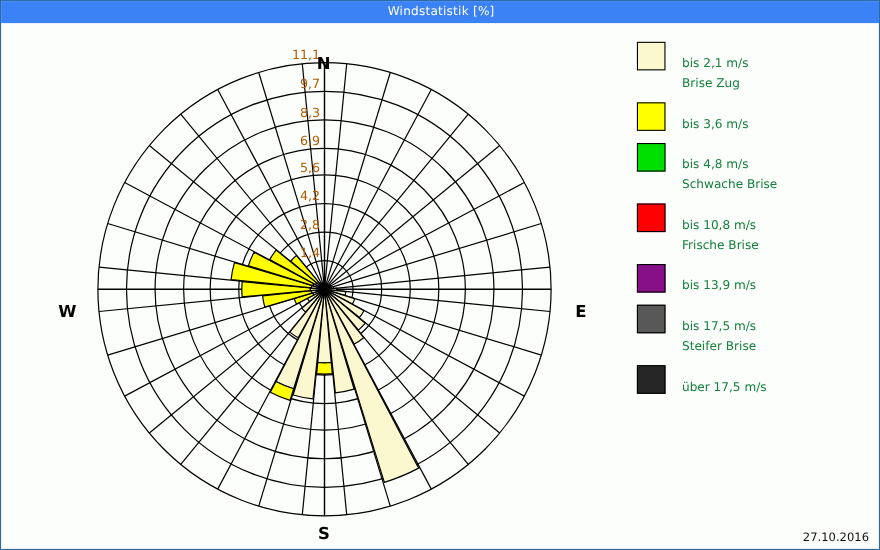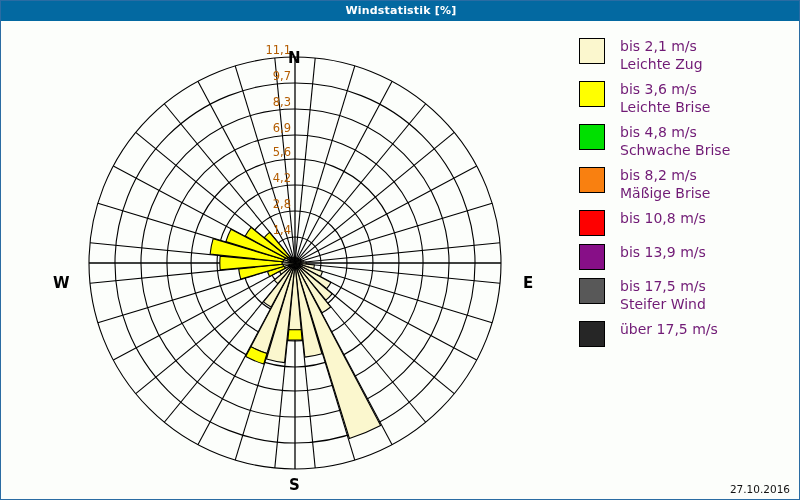--- a/index.html
+++ b/index.html
@@ -15,24 +15,24 @@
     border: 1px solid #2a6ca3;
     box-sizing: border-box;
     font-family: "DejaVu Sans", sans-serif;
     overflow: hidden;
   }
   #titlebar {
     position: absolute;
     left: 0; top: 0;
     width: 800px;
     height: 20px;
-    background: #0369a1;
+    background: #3b82f6;
     color: #ffffff;
     font-size: 11px;
-    font-weight: bold;
+    font-weight: normal;
     line-height: 20px;
     text-align: center;
     letter-spacing: 0.2px;
   }
   #plot {
     position: absolute;
     left: 0;
     top: 20px;
     width: 565px;
     height: 478px;
@@ -51,24 +51,25 @@
   .legend-swatch {
     width: 26px;
     height: 26px;
     border: 1px solid #000000;
     box-sizing: border-box;
     flex: 0 0 auto;
     margin-top: 1px;
   }
   .legend-text {
     margin-left: 15px;
-    font-size: 14px;
-    color: #701a75;
+    font-size: 11px;
+    color: #15803d;
     line-height: 18px;
     white-space: nowrap;
+    margin-top: 12px;
   }
   .legend-text .l2 { display: block; }
   #datestamp {
     position: absolute;
     right: 9px;
     bottom: 4px;
     font-size: 10.5px;
     color: #111111;
     margin-top: 24px;
   }
@@ -201,45 +202,41 @@
 
     <div class="compass" id="c-n">N</div>
     <div class="compass" id="c-s">S</div>
     <div class="compass" id="c-w">W</div>
     <div class="compass" id="c-e">E</div>
   </div>
 
   <div id="legend">
       <div class="legend-row">
         <div class="legend-swatch" style="background: rgb(251, 247, 206);"></div>
-        <div class="legend-text"><span>bis 2,1 m/s</span><span class="l2">Leichte Zug</span></div>
+        <div class="legend-text"><span>bis 2,1 m/s</span><span class="l2">Brise Zug</span></div>
       </div>
       <div class="legend-row">
         <div class="legend-swatch" style="background: rgb(255, 255, 0);"></div>
-        <div class="legend-text"><span>bis 3,6 m/s</span><span class="l2">Leichte Brise</span></div>
+        <div class="legend-text"><span>bis 3,6 m/s</span></div>
       </div>
       <div class="legend-row">
         <div class="legend-swatch" style="background: rgb(0, 224, 0);"></div>
         <div class="legend-text"><span>bis 4,8 m/s</span><span class="l2">Schwache Brise</span></div>
       </div>
       <div class="legend-row">
-        <div class="legend-swatch" style="background: rgb(249, 128, 16);"></div>
-        <div class="legend-text"><span>bis 8,2 m/s</span><span class="l2">Mäßige Brise</span></div>
-      </div>
-      <div class="legend-row">
         <div class="legend-swatch" style="background: rgb(254, 0, 0);"></div>
-        <div class="legend-text"><span>bis 10,8 m/s</span></div>
+        <div class="legend-text"><span>bis 10,8 m/s</span><span class="l2">Frische Brise</span></div>
       </div>
       <div class="legend-row">
         <div class="legend-swatch" style="background: rgb(135, 15, 135);"></div>
         <div class="legend-text"><span>bis 13,9 m/s</span></div>
       </div>
       <div class="legend-row">
         <div class="legend-swatch" style="background: rgb(88, 88, 88);"></div>
-        <div class="legend-text"><span>bis 17,5 m/s</span><span class="l2">Steifer Wind</span></div>
+        <div class="legend-text"><span>bis 17,5 m/s</span><span class="l2">Steifer Brise</span></div>
       </div>
       <div class="legend-row">
         <div class="legend-swatch" style="background: rgb(38, 38, 38);"></div>
         <div class="legend-text"><span>über 17,5 m/s</span></div>
       </div>
     </div>
 
   <div id="datestamp">27.10.2016</div>
 
 </div>

